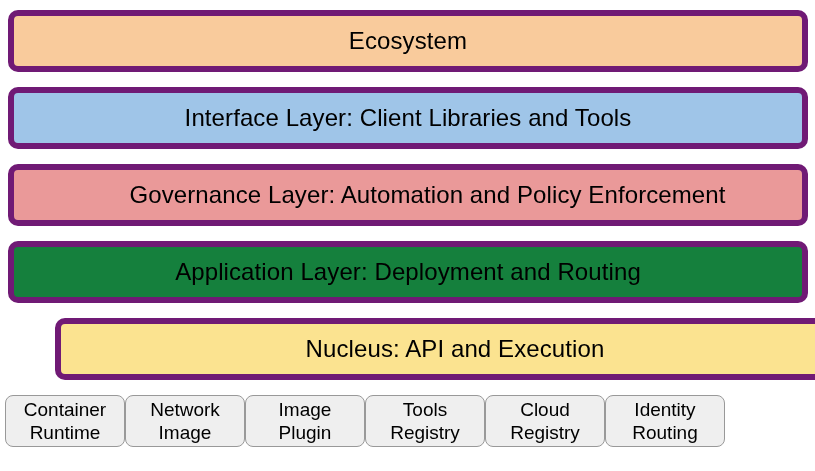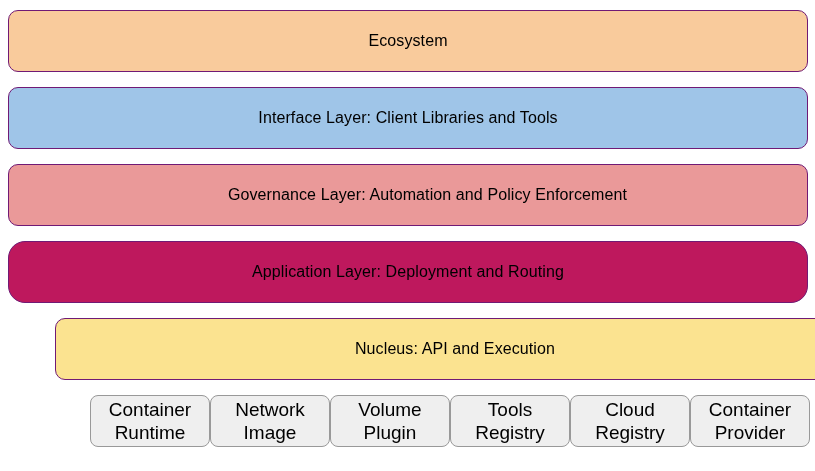--- a/index.html
+++ b/index.html
@@ -16,35 +16,35 @@
     overflow: hidden;
   }
   .diagram {
     width: 815px;
     height: 471px;
     padding: 10px 7px 0 8px;
   }
   .layer {
     width: 100%;
     height: 62px;
-    border: 1px solid #701a75;
+    border: 6px solid #701a75;
     border-radius: 10px;
     margin-bottom: 15px;
     display: flex;
     align-items: center;
     justify-content: center;
-    font-size: 16px;
+    font-size: 24px;
     letter-spacing: 0.1px;
   }
   .layer:last-of-type {
     margin-bottom: 29px;
   }
   .plugins-row {
     display: flex;
-    justify-content: flex-end;
+    justify-content: flex-start;
     margin: 0 -2px 0 -3px;
   }
   .plugin {
     width: 120px;
     height: 52px;
     background: #efefef;
     border: 1px solid #999999;
     border-radius: 8px;
     display: flex;
     align-items: center;
@@ -65,42 +65,42 @@
   </div>
 
   <div class="layer" style="background: rgb(159, 197, 232);">
     <span>Interface Layer: Client Libraries and Tools</span>
   </div>
 
   <div class="layer" style="background: rgb(234, 153, 153); padding-left: 39px;">
     <span>Governance Layer: Automation and Policy Enforcement</span>
   </div>
 
-  <div class="layer" style="background: #be185d; border-radius: 17px;">
+  <div class="layer" style="background: #15803d;">
     <span>Application Layer: Deployment and Routing</span>
   </div>
 
   <div class="layer" style="background: rgb(251, 227, 144); margin-left: 47px;">
     <span>Nucleus: API and Execution</span>
   </div>
 
   <div class="plugins-row">
     <div class="plugin">
       <span>Container Runtime</span>
     </div>
     <div class="plugin">
       <span>Network Image</span>
     </div>
     <div class="plugin">
-      <span>Volume Plugin</span>
+      <span>Image Plugin</span>
     </div>
     <div class="plugin">
       <span>Tools Registry</span>
     </div>
     <div class="plugin">
       <span>Cloud Registry</span>
     </div>
     <div class="plugin">
-      <span>Container Provider</span>
+      <span>Identity Routing</span>
     </div>
   </div>
 
 </div>
 
 </body></html>

